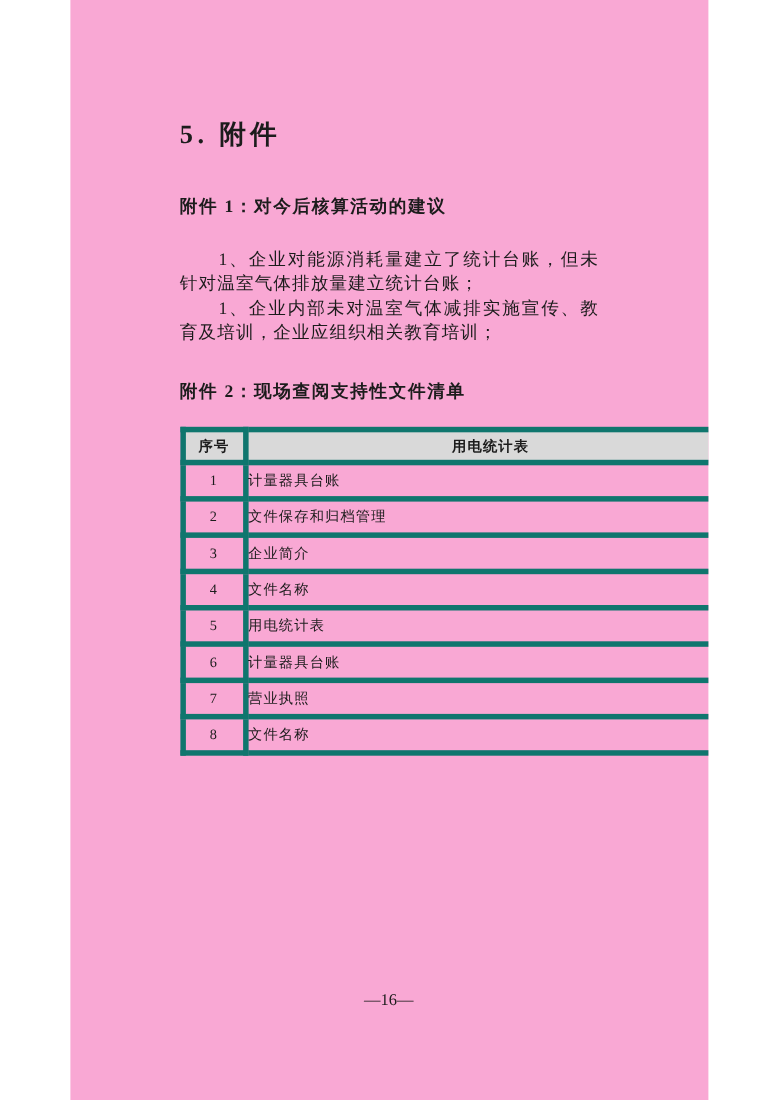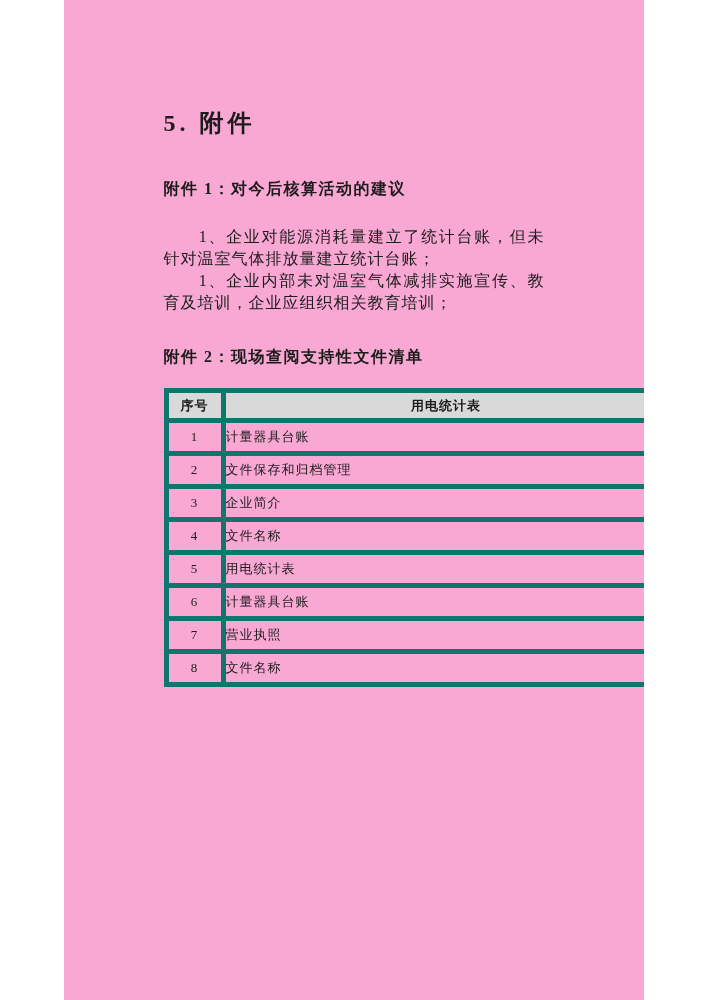--- a/index.html
+++ b/index.html
@@ -134,14 +134,15 @@
         <td class="c-no">7</td>
         <td class="c-name">营业执照</td>
       </tr>
       <tr>
         <td class="c-no">8</td>
         <td class="c-name">文件名称</td>
       </tr>
     </tbody>
   </table>
 
+  <div class="page-footer">—16—</div>
 
 </div>
 
 </body></html>

